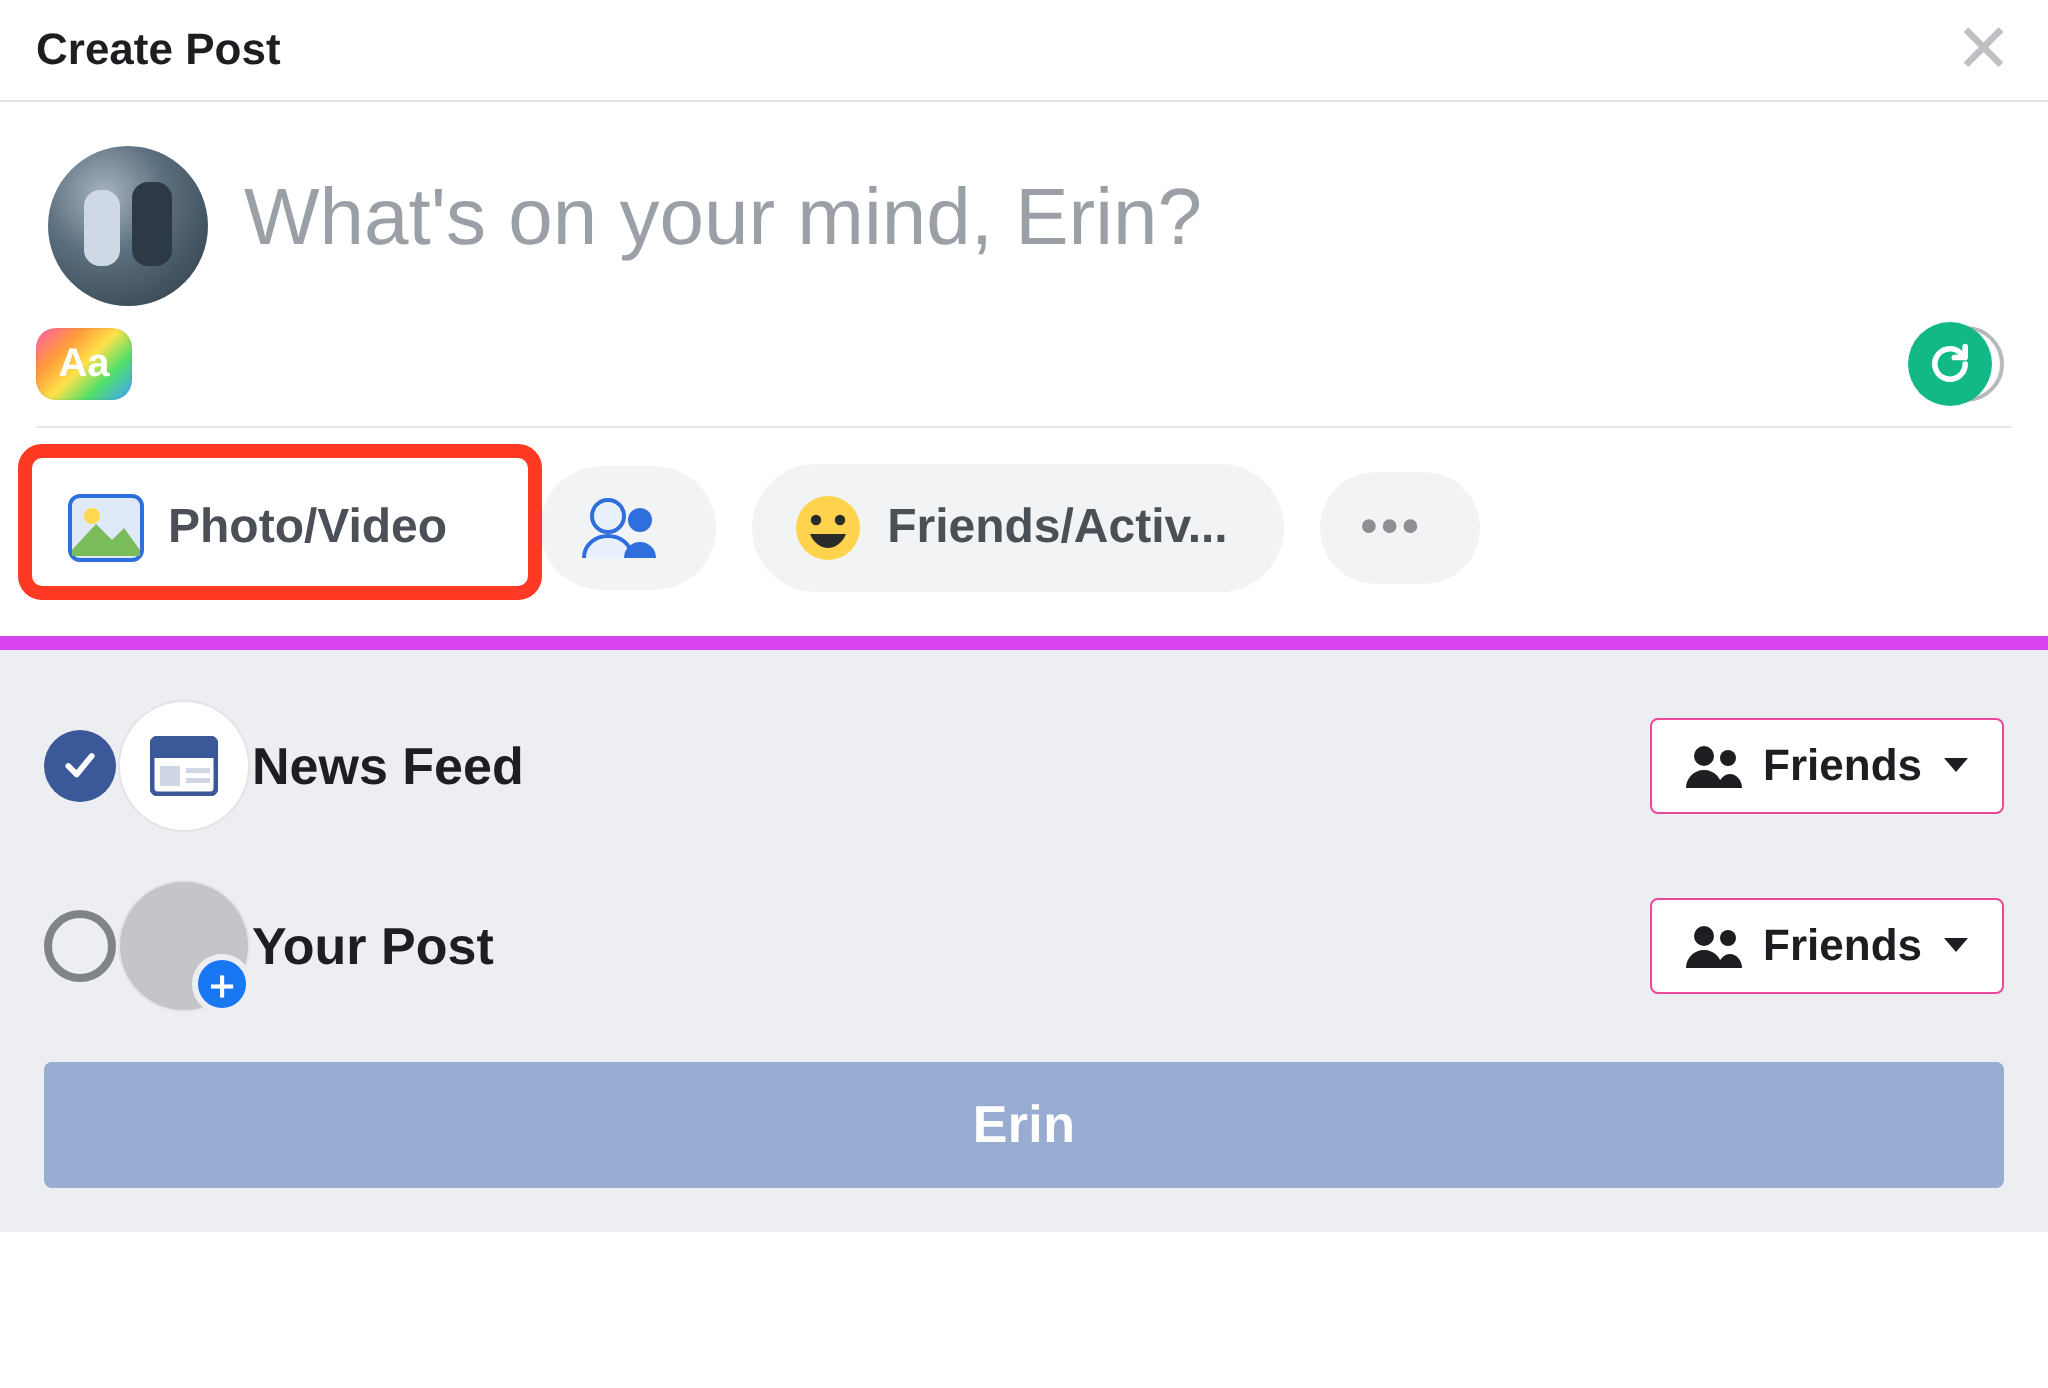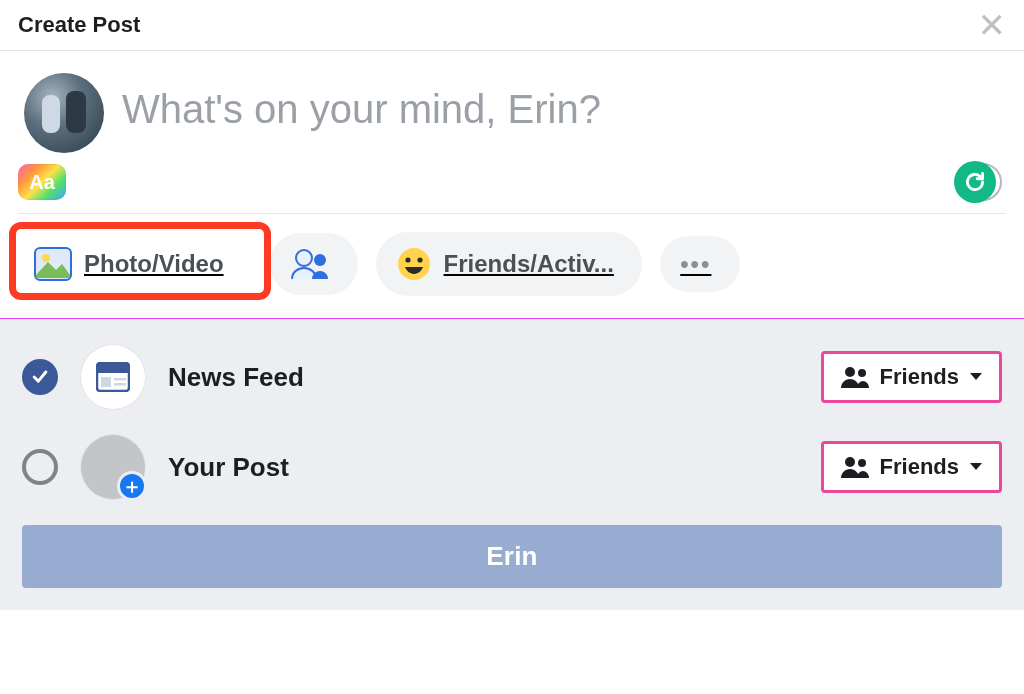--- a/index.html
+++ b/index.html
@@ -112,22 +112,21 @@
     display:flex;align-items:center;justify-content:center;
     cursor:pointer;
   }
   .emoji-btn svg { width: 28px; height: 28px; }
   .divider { height:1px; background:#e6e7e9; margin: 0 18px; }
   .options-row {
     display:flex;
     align-items:center;
     gap: 18px;
     padding: 18px 18px 22px 14px;
-    border-bottom: 1px solid #d946ef;
-    text-decoration: underline;
+    border-bottom: 7px solid #d946ef;
   }
   .pill {
     display:flex;
     align-items:center;
     gap:12px;
     background:#f2f3f5;
     border-radius: 40px;
     padding: 14px 28px 14px 20px;
     font-size: 24px;
     font-weight: 700;
@@ -157,21 +156,21 @@
   }
   .share-row {
     display:flex;
     align-items:center;
     justify-content:space-between;
     margin-bottom: 26px;
   }
   .share-left {
     display:flex;
     align-items:center;
-    gap: 23px;
+    gap: 2px;
   }
   .radio {
     width: 36px;
     height: 36px;
     border-radius:50%;
     cursor:pointer;
     flex-shrink:0;
   }
   .radio.checked {
     background:#3b5998;
@@ -194,21 +193,21 @@
   .share-label {
     font-size: 26px;
     font-weight:700;
     color:#1c1e21;
   }
   .privacy-btn {
     display:flex;
     align-items:center;
     gap:10px;
     background:#fff;
-    border:3px solid #ec4899;
+    border:1px solid #ec4899;
     border-radius:4px;
     padding: 10px 16px;
     font-size:22px;
     font-weight:700;
     color:#1c1e21;
     cursor:pointer;
   }
   .privacy-btn svg.people { width:30px;height:22px; }
   .privacy-btn svg.caret { width:14px;height:10px; }
   .plus-badge {

